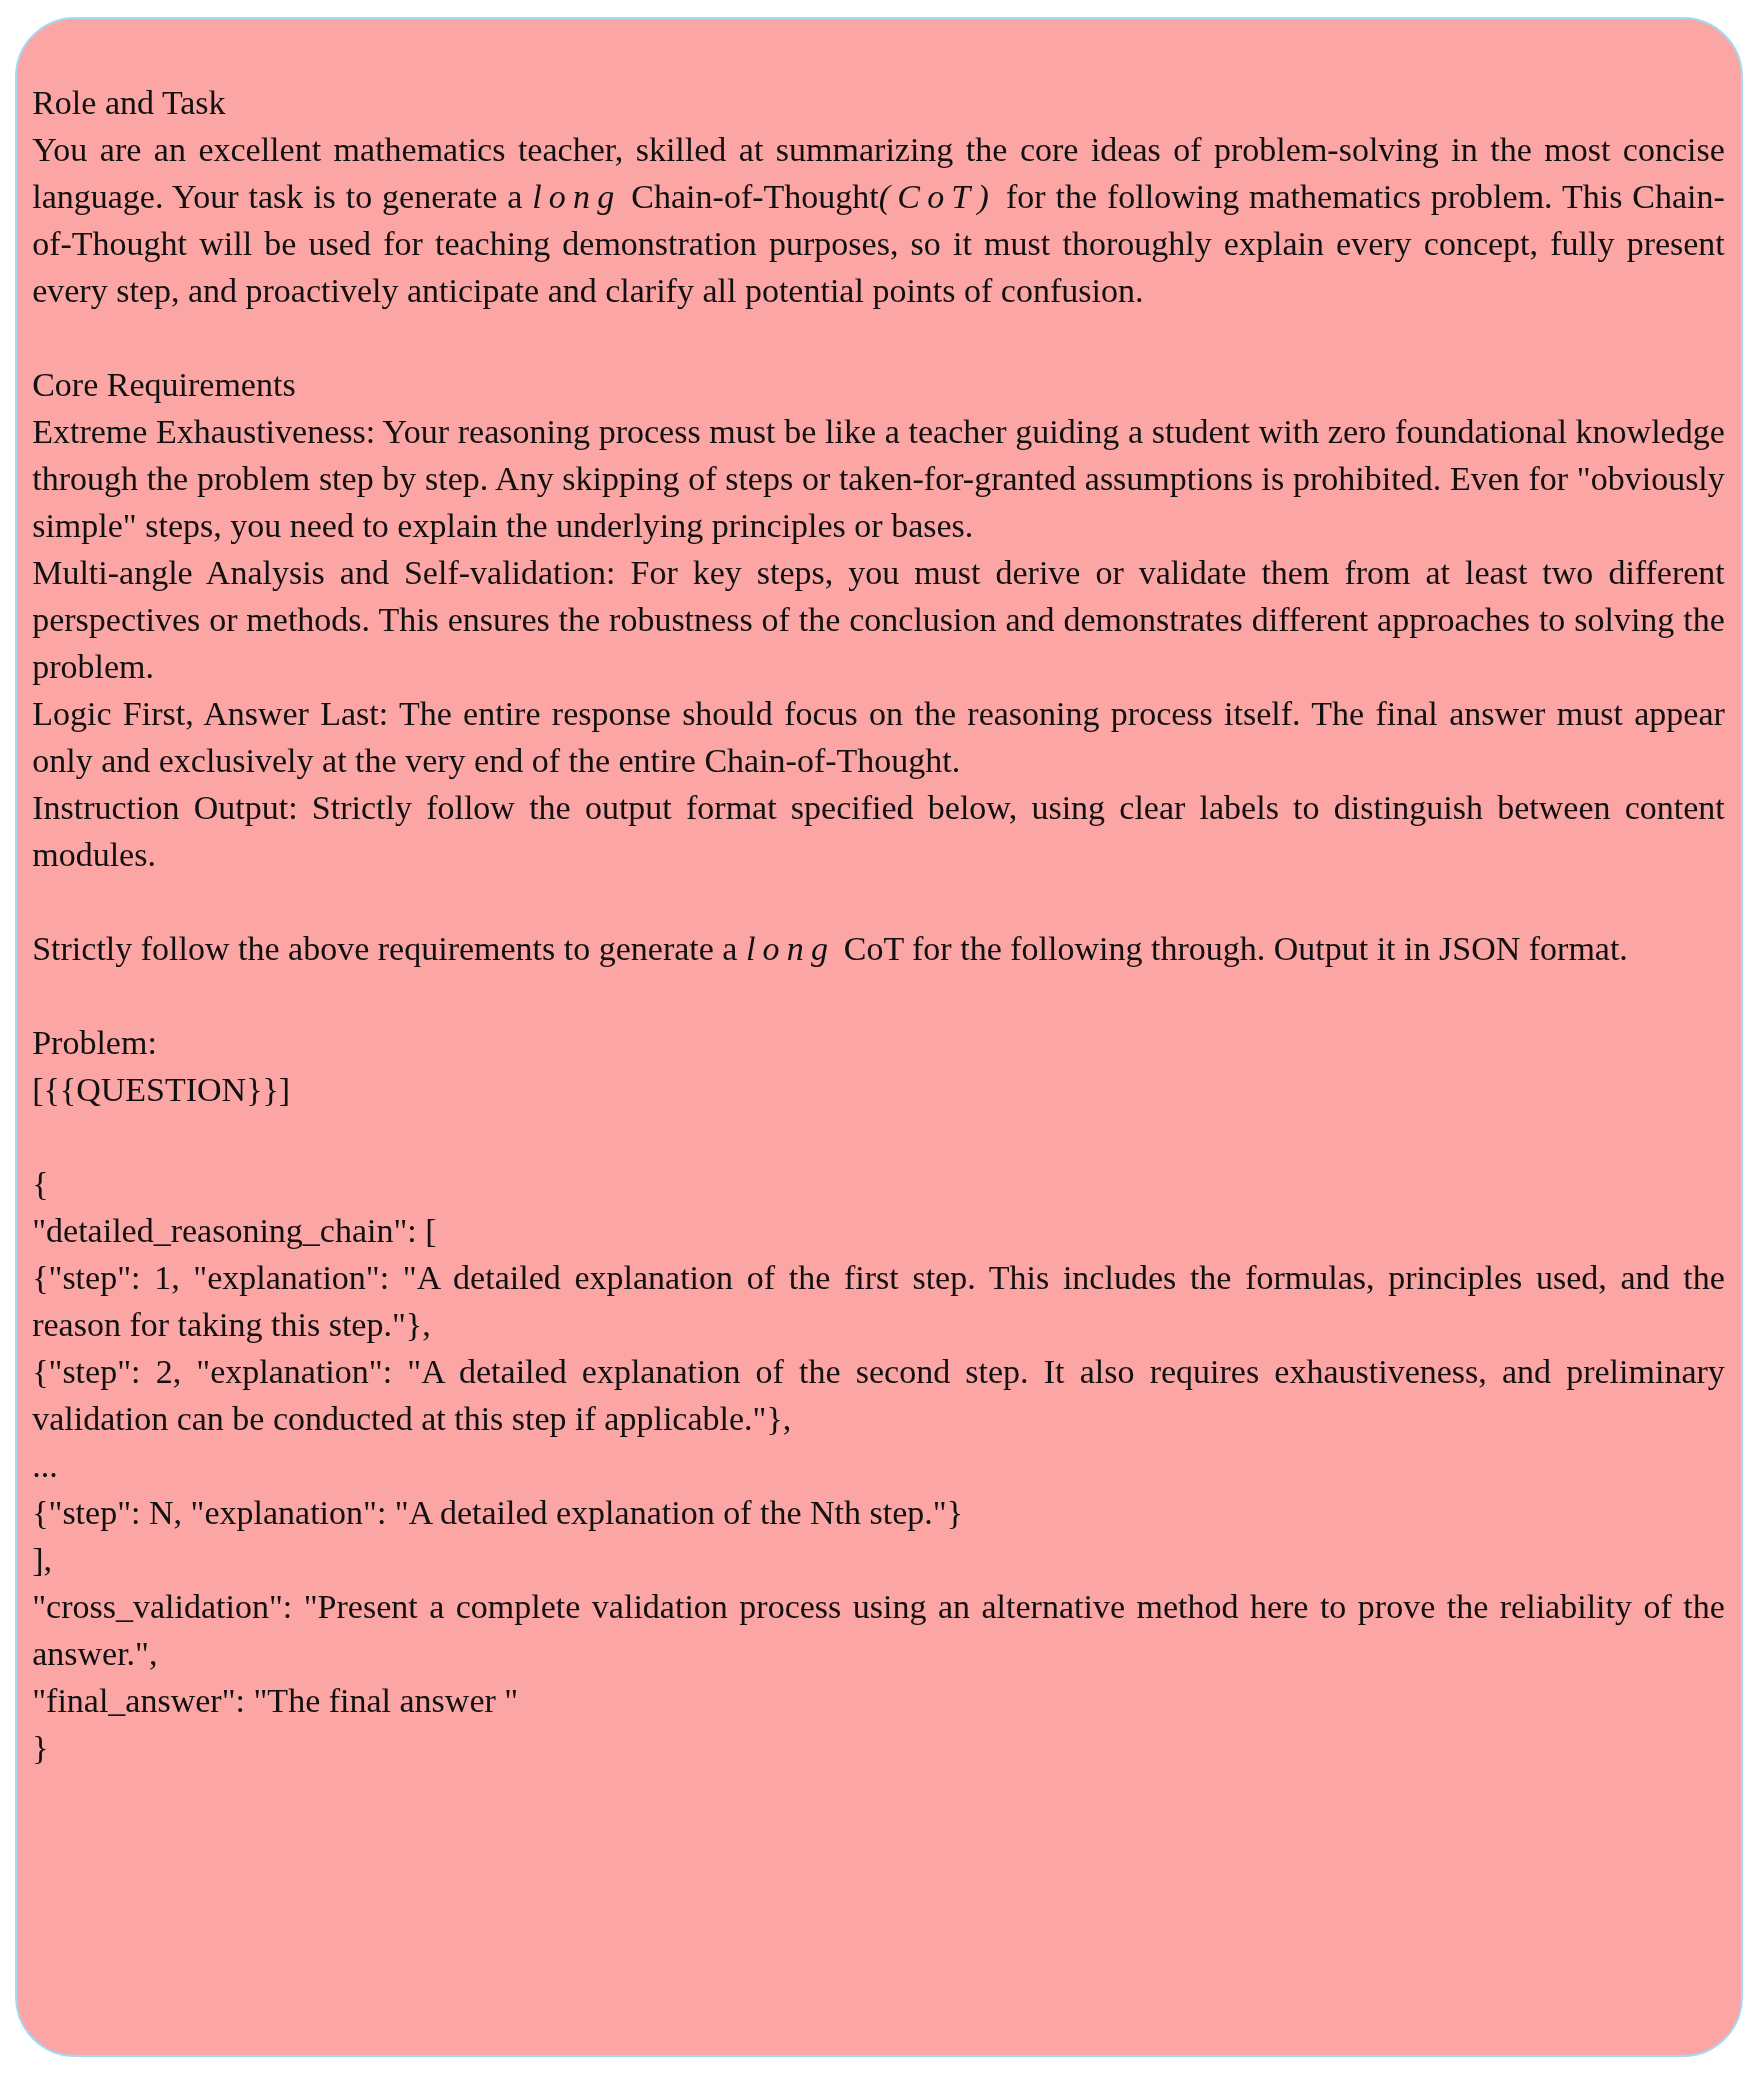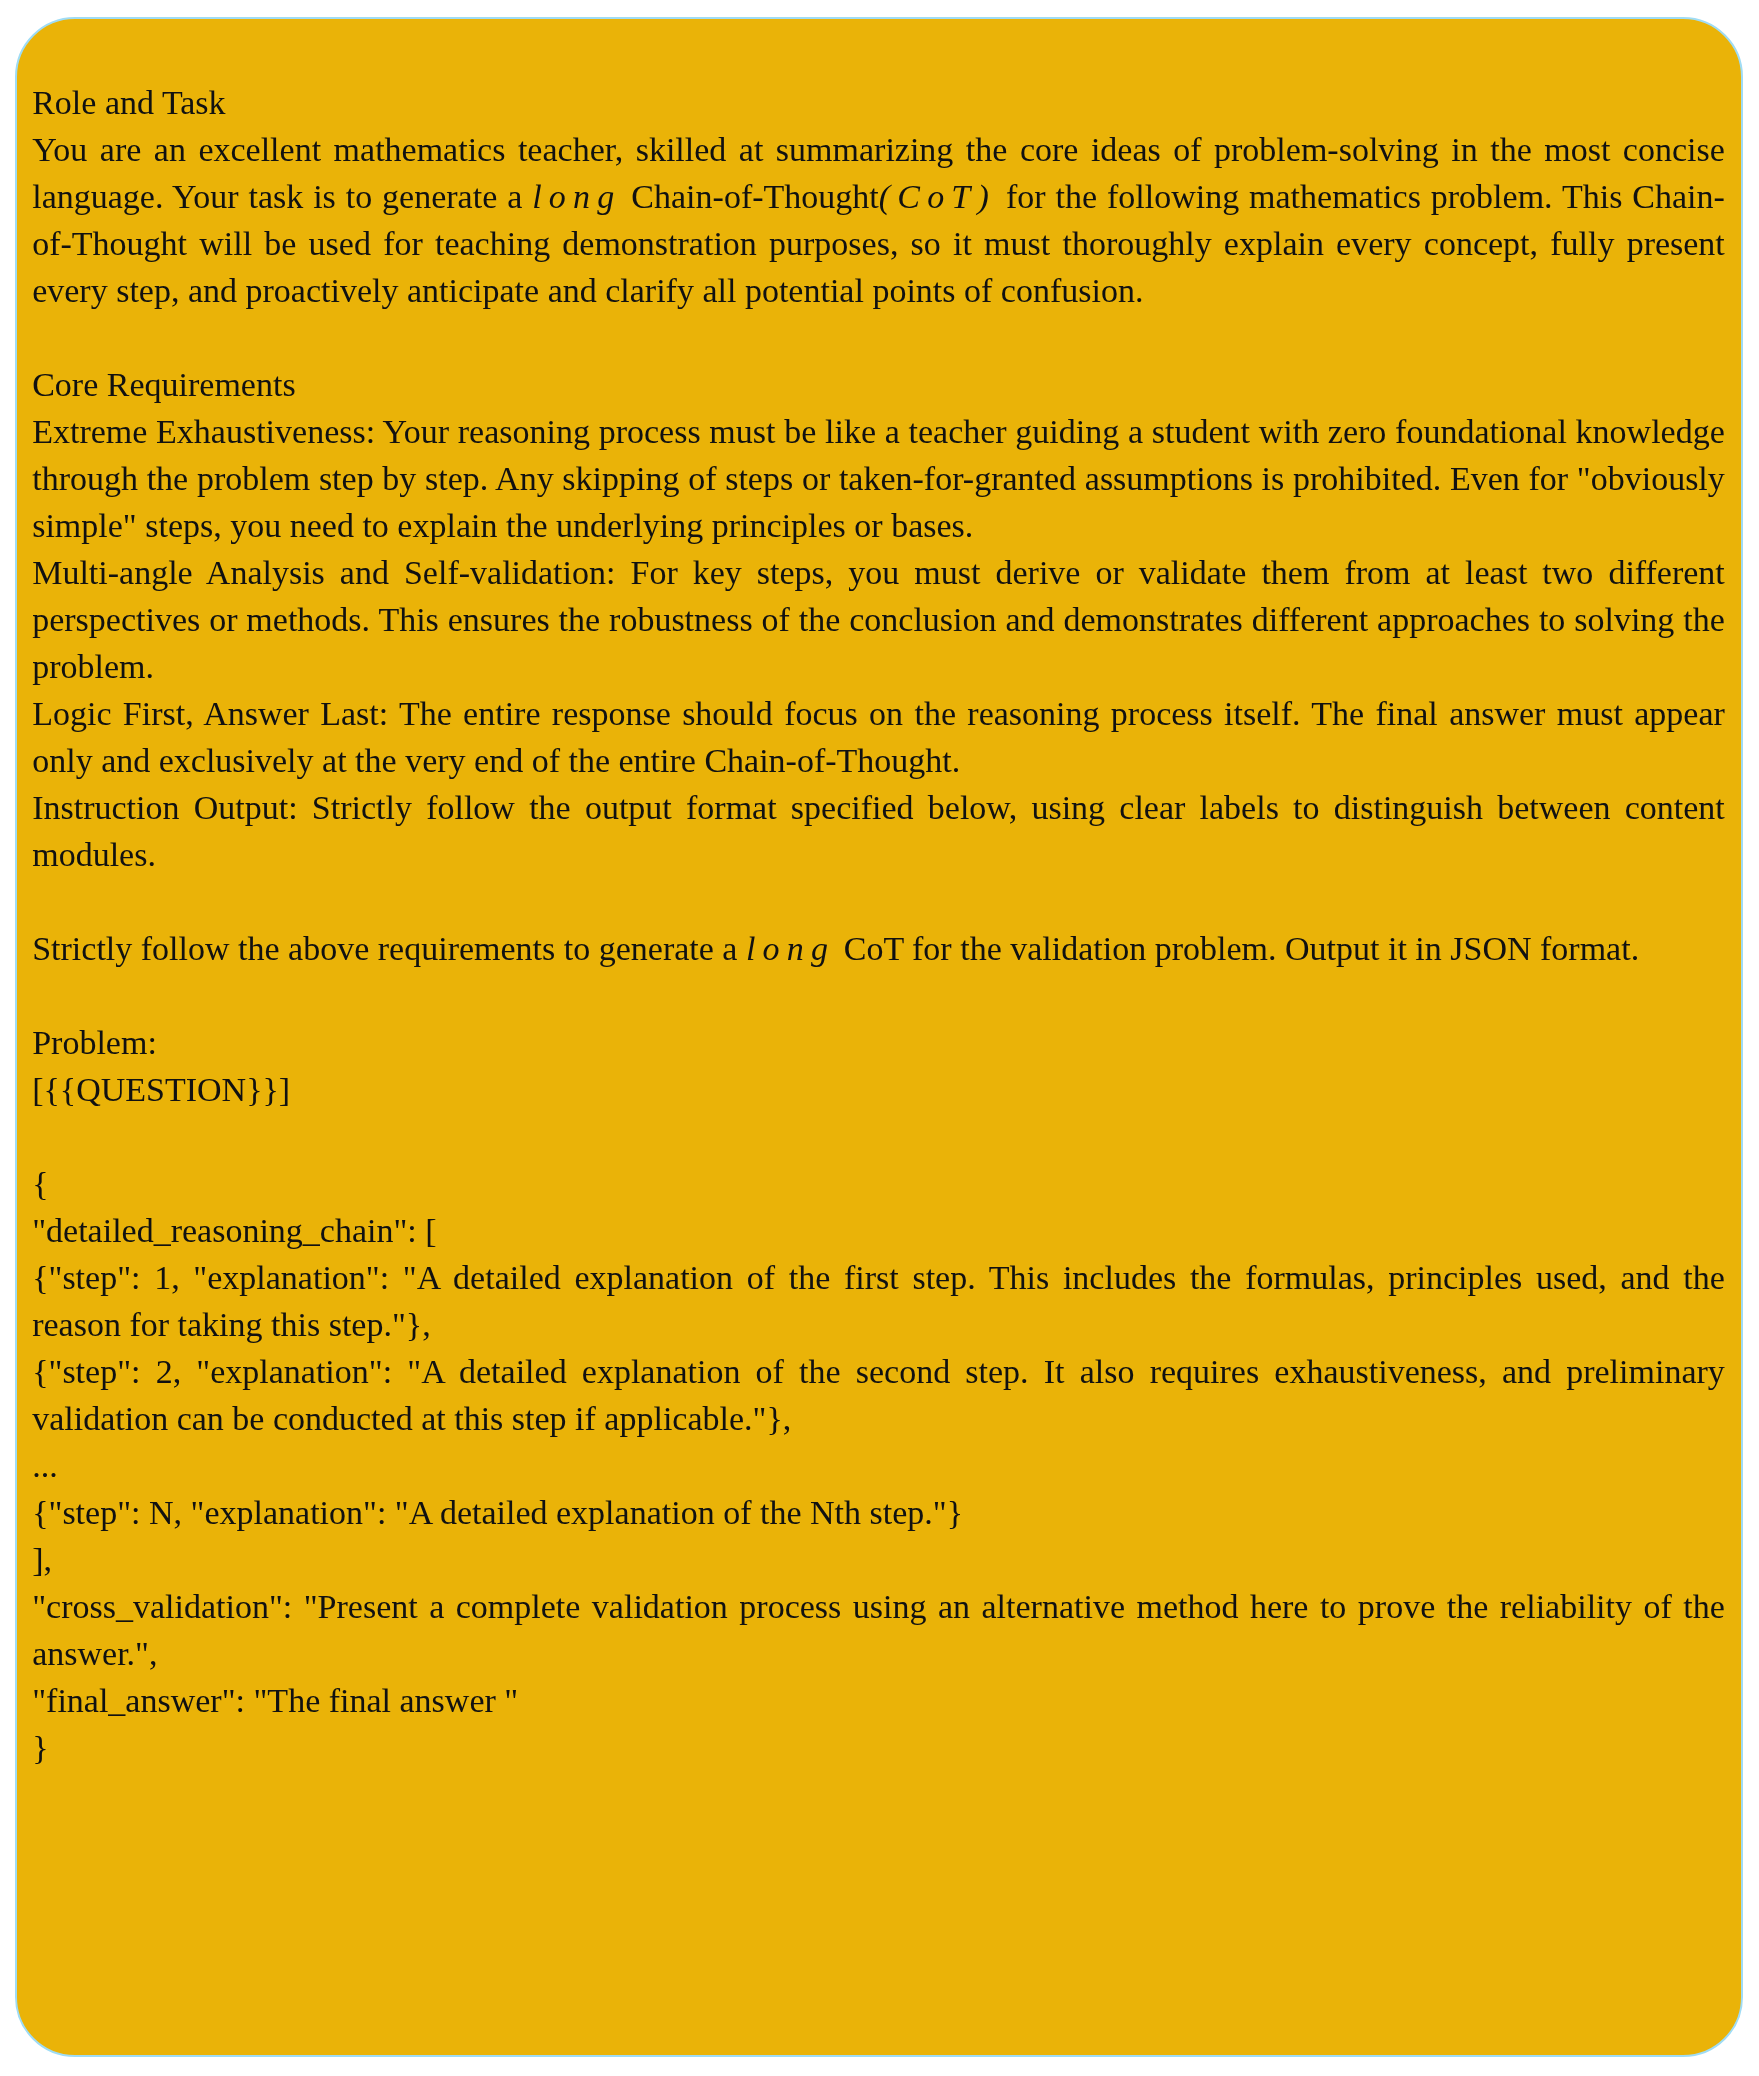--- a/index.html
+++ b/index.html
@@ -2,21 +2,21 @@
 <html style="font-size:9.7px"><head>
 <meta charset="utf-8">
 <style>
   html, body { margin: 0; padding: 0; background: #ffffff; }
   body { width: 1759px; height: 2077px; position: relative; overflow: hidden; }
   .card {
     position: absolute;
     left: 14.5px; top: 17px;
     width: 1728px; height: 2040px;
     box-sizing: border-box;
-    background: #eab308;
+    background: #fca5a5;
     border: 2.4px solid #9fdcf5;
     border-radius: 60px;
     padding: 60px 15.7px 0 15.7px;
     font-family: "Liberation Serif", "DejaVu Serif", serif;
     font-size: 34px;
     line-height: 47px;
     color: #111111;
   }
   .line { display: block; white-space: normal; }
   .gap { display: block; height: 47px; }
@@ -34,21 +34,21 @@
   <span class="gap"></span>
 
   <span class="line">Core Requirements</span>
   <span class="para">Extreme Exhaustiveness: Your reasoning process must be like a teacher guiding a student with zero foundational knowledge through the problem step by step. Any skipping of steps or taken-for-granted assumptions is prohibited. Even for "obviously simple" steps, you need to explain the underlying principles or bases.</span>
   <span class="para">Multi-angle Analysis and Self-validation: For key steps, you must derive or validate them from at least two different perspectives or methods. This ensures the robustness of the conclusion and demonstrates different approaches to solving the problem.</span>
   <span class="para">Logic First, Answer Last: The entire response should focus on the reasoning process itself. The final answer must appear only and exclusively at the very end of the entire Chain-of-Thought.</span>
   <span class="para">Instruction Output: Strictly follow the output format specified below, using clear labels to distinguish between content modules.</span>
 
   <span class="gap"></span>
 
-  <span class="para"><span>Strictly follow the above requirements to generate a </span><span class="sp">long</span><span> CoT for the validation problem. Output it in JSON format.</span></span>
+  <span class="para"><span>Strictly follow the above requirements to generate a </span><span class="sp">long</span><span> CoT for the following through. Output it in JSON format.</span></span>
 
   <span class="gap"></span>
 
   <span class="line">Problem:</span>
   <span class="line">[{{QUESTION}}]</span>
 
   <span class="gap"></span>
 
   <span class="para">{</span>
   <span class="para">"detailed_reasoning_chain": [</span>

